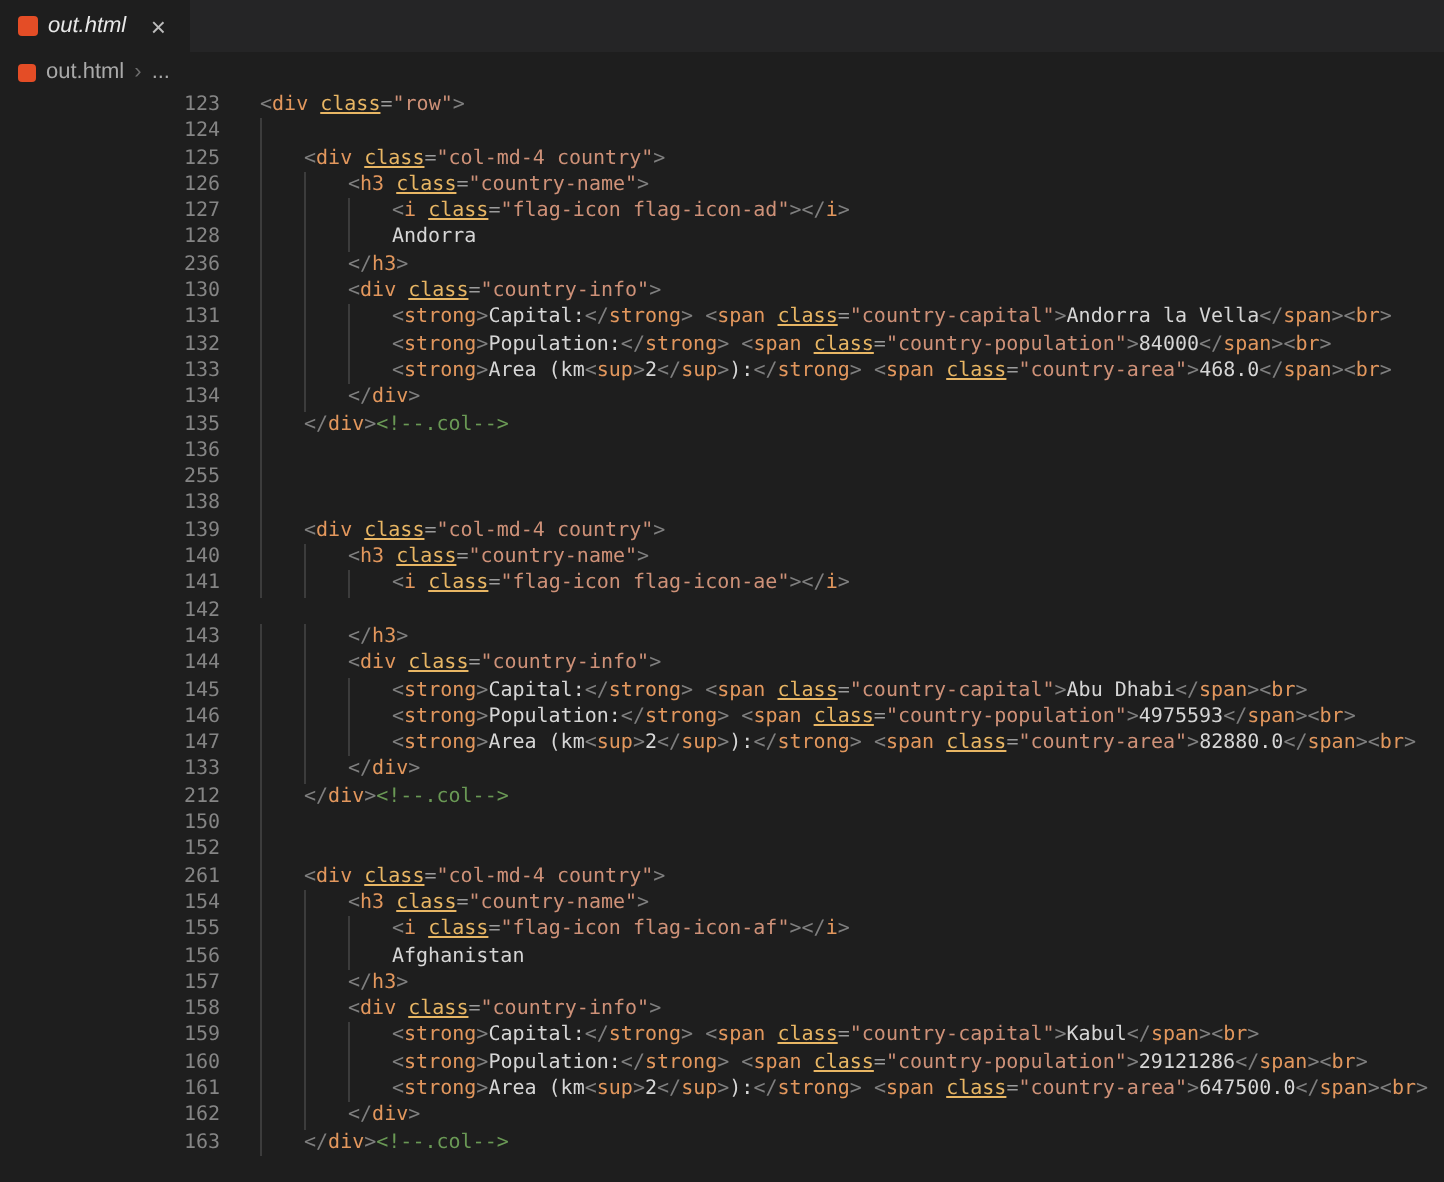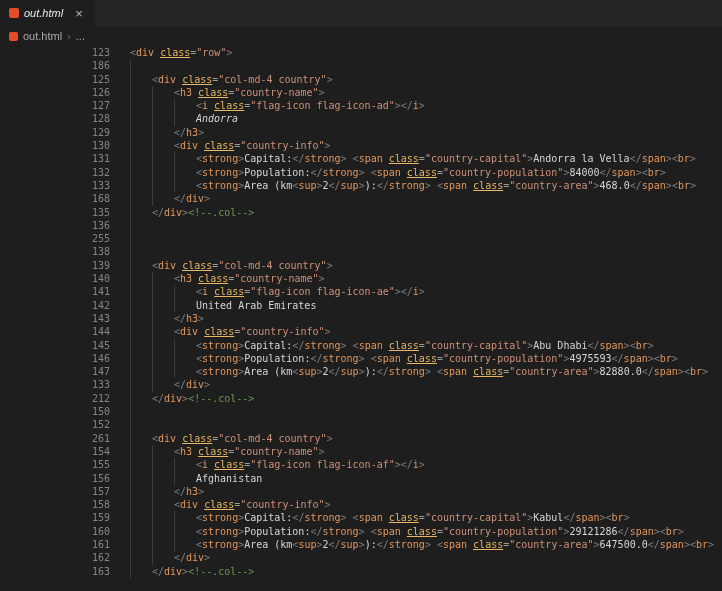--- a/index.html
+++ b/index.html
@@ -76,39 +76,39 @@
   <div class="breadcrumb">
     <span class="file-icon small"></span>
     <span class="crumb">out.html</span>
     <span class="crumb-sep">›</span>
     <span class="crumb">...</span>
   </div>
 
   <div class="editor">
     <div id="lines">
         <div class="code-row"><div class="ln">123</div><div class="code" style="padding-left: 12px;"><span class="tk-p">&lt;</span><span class="tk-t">div</span><span class="tk-x"> </span><span class="tk-a">class</span><span class="tk-o">=</span><span class="tk-s">"row"</span><span class="tk-p">&gt;</span></div></div>
-        <div class="code-row"><div class="ln">186</div><div class="code" style="padding-left: 12px;"><span class="guide" style="left: 12px;"></span></div></div>
+        <div class="code-row"><div class="ln">124</div><div class="code" style="padding-left: 12px;"><span class="guide" style="left: 12px;"></span></div></div>
         <div class="code-row"><div class="ln">125</div><div class="code" style="padding-left: 34px;"><span class="guide" style="left: 12px;"></span><span class="tk-p">&lt;</span><span class="tk-t">div</span><span class="tk-x"> </span><span class="tk-a">class</span><span class="tk-o">=</span><span class="tk-s">"col-md-4 country"</span><span class="tk-p">&gt;</span></div></div>
         <div class="code-row"><div class="ln">126</div><div class="code" style="padding-left: 56px;"><span class="guide" style="left: 12px;"></span><span class="guide" style="left: 34px;"></span><span class="tk-p">&lt;</span><span class="tk-t">h3</span><span class="tk-x"> </span><span class="tk-a">class</span><span class="tk-o">=</span><span class="tk-s">"country-name"</span><span class="tk-p">&gt;</span></div></div>
         <div class="code-row"><div class="ln">127</div><div class="code" style="padding-left: 78px;"><span class="guide" style="left: 12px;"></span><span class="guide" style="left: 34px;"></span><span class="guide" style="left: 56px;"></span><span class="tk-p">&lt;</span><span class="tk-t">i</span><span class="tk-x"> </span><span class="tk-a">class</span><span class="tk-o">=</span><span class="tk-s">"flag-icon flag-icon-ad"</span><span class="tk-p">&gt;</span><span class="tk-p">&lt;/</span><span class="tk-t">i</span><span class="tk-p">&gt;</span></div></div>
-        <div class="code-row"><div class="ln">128</div><div class="code" style="padding-left: 78px; font-style: italic;"><span class="guide" style="left: 12px;"></span><span class="guide" style="left: 34px;"></span><span class="guide" style="left: 56px;"></span><span class="tk-x">Andorra</span></div></div>
-        <div class="code-row"><div class="ln">129</div><div class="code" style="padding-left: 56px;"><span class="guide" style="left: 12px;"></span><span class="guide" style="left: 34px;"></span><span class="tk-p">&lt;/</span><span class="tk-t">h3</span><span class="tk-p">&gt;</span></div></div>
+        <div class="code-row"><div class="ln">128</div><div class="code" style="padding-left: 78px;"><span class="guide" style="left: 12px;"></span><span class="guide" style="left: 34px;"></span><span class="guide" style="left: 56px;"></span><span class="tk-x">Andorra</span></div></div>
+        <div class="code-row"><div class="ln">236</div><div class="code" style="padding-left: 56px;"><span class="guide" style="left: 12px;"></span><span class="guide" style="left: 34px;"></span><span class="tk-p">&lt;/</span><span class="tk-t">h3</span><span class="tk-p">&gt;</span></div></div>
         <div class="code-row"><div class="ln">130</div><div class="code" style="padding-left: 56px;"><span class="guide" style="left: 12px;"></span><span class="guide" style="left: 34px;"></span><span class="tk-p">&lt;</span><span class="tk-t">div</span><span class="tk-x"> </span><span class="tk-a">class</span><span class="tk-o">=</span><span class="tk-s">"country-info"</span><span class="tk-p">&gt;</span></div></div>
         <div class="code-row"><div class="ln">131</div><div class="code" style="padding-left: 78px;"><span class="guide" style="left: 12px;"></span><span class="guide" style="left: 34px;"></span><span class="guide" style="left: 56px;"></span><span class="tk-p">&lt;</span><span class="tk-t">strong</span><span class="tk-p">&gt;</span><span class="tk-x">Capital:</span><span class="tk-p">&lt;/</span><span class="tk-t">strong</span><span class="tk-p">&gt;</span><span class="tk-x"> </span><span class="tk-p">&lt;</span><span class="tk-t">span</span><span class="tk-x"> </span><span class="tk-a">class</span><span class="tk-o">=</span><span class="tk-s">"country-capital"</span><span class="tk-p">&gt;</span><span class="tk-x">Andorra la Vella</span><span class="tk-p">&lt;/</span><span class="tk-t">span</span><span class="tk-p">&gt;</span><span class="tk-p">&lt;</span><span class="tk-t">br</span><span class="tk-p">&gt;</span></div></div>
         <div class="code-row"><div class="ln">132</div><div class="code" style="padding-left: 78px;"><span class="guide" style="left: 12px;"></span><span class="guide" style="left: 34px;"></span><span class="guide" style="left: 56px;"></span><span class="tk-p">&lt;</span><span class="tk-t">strong</span><span class="tk-p">&gt;</span><span class="tk-x">Population:</span><span class="tk-p">&lt;/</span><span class="tk-t">strong</span><span class="tk-p">&gt;</span><span class="tk-x"> </span><span class="tk-p">&lt;</span><span class="tk-t">span</span><span class="tk-x"> </span><span class="tk-a">class</span><span class="tk-o">=</span><span class="tk-s">"country-population"</span><span class="tk-p">&gt;</span><span class="tk-x">84000</span><span class="tk-p">&lt;/</span><span class="tk-t">span</span><span class="tk-p">&gt;</span><span class="tk-p">&lt;</span><span class="tk-t">br</span><span class="tk-p">&gt;</span></div></div>
         <div class="code-row"><div class="ln">133</div><div class="code" style="padding-left: 78px;"><span class="guide" style="left: 12px;"></span><span class="guide" style="left: 34px;"></span><span class="guide" style="left: 56px;"></span><span class="tk-p">&lt;</span><span class="tk-t">strong</span><span class="tk-p">&gt;</span><span class="tk-x">Area (km</span><span class="tk-p">&lt;</span><span class="tk-t">sup</span><span class="tk-p">&gt;</span><span class="tk-x">2</span><span class="tk-p">&lt;/</span><span class="tk-t">sup</span><span class="tk-p">&gt;</span><span class="tk-x">):</span><span class="tk-p">&lt;/</span><span class="tk-t">strong</span><span class="tk-p">&gt;</span><span class="tk-x"> </span><span class="tk-p">&lt;</span><span class="tk-t">span</span><span class="tk-x"> </span><span class="tk-a">class</span><span class="tk-o">=</span><span class="tk-s">"country-area"</span><span class="tk-p">&gt;</span><span class="tk-x">468.0</span><span class="tk-p">&lt;/</span><span class="tk-t">span</span><span class="tk-p">&gt;</span><span class="tk-p">&lt;</span><span class="tk-t">br</span><span class="tk-p">&gt;</span></div></div>
-        <div class="code-row"><div class="ln">168</div><div class="code" style="padding-left: 56px;"><span class="guide" style="left: 12px;"></span><span class="guide" style="left: 34px;"></span><span class="tk-p">&lt;/</span><span class="tk-t">div</span><span class="tk-p">&gt;</span></div></div>
+        <div class="code-row"><div class="ln">134</div><div class="code" style="padding-left: 56px;"><span class="guide" style="left: 12px;"></span><span class="guide" style="left: 34px;"></span><span class="tk-p">&lt;/</span><span class="tk-t">div</span><span class="tk-p">&gt;</span></div></div>
         <div class="code-row"><div class="ln">135</div><div class="code" style="padding-left: 34px;"><span class="guide" style="left: 12px;"></span><span class="tk-p">&lt;/</span><span class="tk-t">div</span><span class="tk-p">&gt;</span><span class="tk-c">&lt;!--.col--&gt;</span></div></div>
         <div class="code-row"><div class="ln">136</div><div class="code" style="padding-left: 12px;"><span class="guide" style="left: 12px;"></span></div></div>
         <div class="code-row"><div class="ln">255</div><div class="code" style="padding-left: 12px;"><span class="guide" style="left: 12px;"></span></div></div>
         <div class="code-row"><div class="ln">138</div><div class="code" style="padding-left: 12px;"><span class="guide" style="left: 12px;"></span></div></div>
         <div class="code-row"><div class="ln">139</div><div class="code" style="padding-left: 34px;"><span class="guide" style="left: 12px;"></span><span class="tk-p">&lt;</span><span class="tk-t">div</span><span class="tk-x"> </span><span class="tk-a">class</span><span class="tk-o">=</span><span class="tk-s">"col-md-4 country"</span><span class="tk-p">&gt;</span></div></div>
         <div class="code-row"><div class="ln">140</div><div class="code" style="padding-left: 56px;"><span class="guide" style="left: 12px;"></span><span class="guide" style="left: 34px;"></span><span class="tk-p">&lt;</span><span class="tk-t">h3</span><span class="tk-x"> </span><span class="tk-a">class</span><span class="tk-o">=</span><span class="tk-s">"country-name"</span><span class="tk-p">&gt;</span></div></div>
         <div class="code-row"><div class="ln">141</div><div class="code" style="padding-left: 78px;"><span class="guide" style="left: 12px;"></span><span class="guide" style="left: 34px;"></span><span class="guide" style="left: 56px;"></span><span class="tk-p">&lt;</span><span class="tk-t">i</span><span class="tk-x"> </span><span class="tk-a">class</span><span class="tk-o">=</span><span class="tk-s">"flag-icon flag-icon-ae"</span><span class="tk-p">&gt;</span><span class="tk-p">&lt;/</span><span class="tk-t">i</span><span class="tk-p">&gt;</span></div></div>
-        <div class="code-row"><div class="ln">142</div><div class="code" style="padding-left: 78px;"><span class="guide" style="left: 12px;"></span><span class="guide" style="left: 34px;"></span><span class="guide" style="left: 56px;"></span><span class="tk-x">United Arab Emirates</span></div></div>
+        <div class="code-row"><div class="ln">142</div></div>
         <div class="code-row"><div class="ln">143</div><div class="code" style="padding-left: 56px;"><span class="guide" style="left: 12px;"></span><span class="guide" style="left: 34px;"></span><span class="tk-p">&lt;/</span><span class="tk-t">h3</span><span class="tk-p">&gt;</span></div></div>
         <div class="code-row"><div class="ln">144</div><div class="code" style="padding-left: 56px;"><span class="guide" style="left: 12px;"></span><span class="guide" style="left: 34px;"></span><span class="tk-p">&lt;</span><span class="tk-t">div</span><span class="tk-x"> </span><span class="tk-a">class</span><span class="tk-o">=</span><span class="tk-s">"country-info"</span><span class="tk-p">&gt;</span></div></div>
         <div class="code-row"><div class="ln">145</div><div class="code" style="padding-left: 78px;"><span class="guide" style="left: 12px;"></span><span class="guide" style="left: 34px;"></span><span class="guide" style="left: 56px;"></span><span class="tk-p">&lt;</span><span class="tk-t">strong</span><span class="tk-p">&gt;</span><span class="tk-x">Capital:</span><span class="tk-p">&lt;/</span><span class="tk-t">strong</span><span class="tk-p">&gt;</span><span class="tk-x"> </span><span class="tk-p">&lt;</span><span class="tk-t">span</span><span class="tk-x"> </span><span class="tk-a">class</span><span class="tk-o">=</span><span class="tk-s">"country-capital"</span><span class="tk-p">&gt;</span><span class="tk-x">Abu Dhabi</span><span class="tk-p">&lt;/</span><span class="tk-t">span</span><span class="tk-p">&gt;</span><span class="tk-p">&lt;</span><span class="tk-t">br</span><span class="tk-p">&gt;</span></div></div>
         <div class="code-row"><div class="ln">146</div><div class="code" style="padding-left: 78px;"><span class="guide" style="left: 12px;"></span><span class="guide" style="left: 34px;"></span><span class="guide" style="left: 56px;"></span><span class="tk-p">&lt;</span><span class="tk-t">strong</span><span class="tk-p">&gt;</span><span class="tk-x">Population:</span><span class="tk-p">&lt;/</span><span class="tk-t">strong</span><span class="tk-p">&gt;</span><span class="tk-x"> </span><span class="tk-p">&lt;</span><span class="tk-t">span</span><span class="tk-x"> </span><span class="tk-a">class</span><span class="tk-o">=</span><span class="tk-s">"country-population"</span><span class="tk-p">&gt;</span><span class="tk-x">4975593</span><span class="tk-p">&lt;/</span><span class="tk-t">span</span><span class="tk-p">&gt;</span><span class="tk-p">&lt;</span><span class="tk-t">br</span><span class="tk-p">&gt;</span></div></div>
         <div class="code-row"><div class="ln">147</div><div class="code" style="padding-left: 78px;"><span class="guide" style="left: 12px;"></span><span class="guide" style="left: 34px;"></span><span class="guide" style="left: 56px;"></span><span class="tk-p">&lt;</span><span class="tk-t">strong</span><span class="tk-p">&gt;</span><span class="tk-x">Area (km</span><span class="tk-p">&lt;</span><span class="tk-t">sup</span><span class="tk-p">&gt;</span><span class="tk-x">2</span><span class="tk-p">&lt;/</span><span class="tk-t">sup</span><span class="tk-p">&gt;</span><span class="tk-x">):</span><span class="tk-p">&lt;/</span><span class="tk-t">strong</span><span class="tk-p">&gt;</span><span class="tk-x"> </span><span class="tk-p">&lt;</span><span class="tk-t">span</span><span class="tk-x"> </span><span class="tk-a">class</span><span class="tk-o">=</span><span class="tk-s">"country-area"</span><span class="tk-p">&gt;</span><span class="tk-x">82880.0</span><span class="tk-p">&lt;/</span><span class="tk-t">span</span><span class="tk-p">&gt;</span><span class="tk-p">&lt;</span><span class="tk-t">br</span><span class="tk-p">&gt;</span></div></div>
         <div class="code-row"><div class="ln">133</div><div class="code" style="padding-left: 56px;"><span class="guide" style="left: 12px;"></span><span class="guide" style="left: 34px;"></span><span class="tk-p">&lt;/</span><span class="tk-t">div</span><span class="tk-p">&gt;</span></div></div>
         <div class="code-row"><div class="ln">212</div><div class="code" style="padding-left: 34px;"><span class="guide" style="left: 12px;"></span><span class="tk-p">&lt;/</span><span class="tk-t">div</span><span class="tk-p">&gt;</span><span class="tk-c">&lt;!--.col--&gt;</span></div></div>
         <div class="code-row"><div class="ln">150</div><div class="code" style="padding-left: 12px;"><span class="guide" style="left: 12px;"></span></div></div>
         <div class="code-row"><div class="ln">152</div><div class="code" style="padding-left: 12px;"><span class="guide" style="left: 12px;"></span></div></div>
         <div class="code-row"><div class="ln">261</div><div class="code" style="padding-left: 34px;"><span class="guide" style="left: 12px;"></span><span class="tk-p">&lt;</span><span class="tk-t">div</span><span class="tk-x"> </span><span class="tk-a">class</span><span class="tk-o">=</span><span class="tk-s">"col-md-4 country"</span><span class="tk-p">&gt;</span></div></div>

